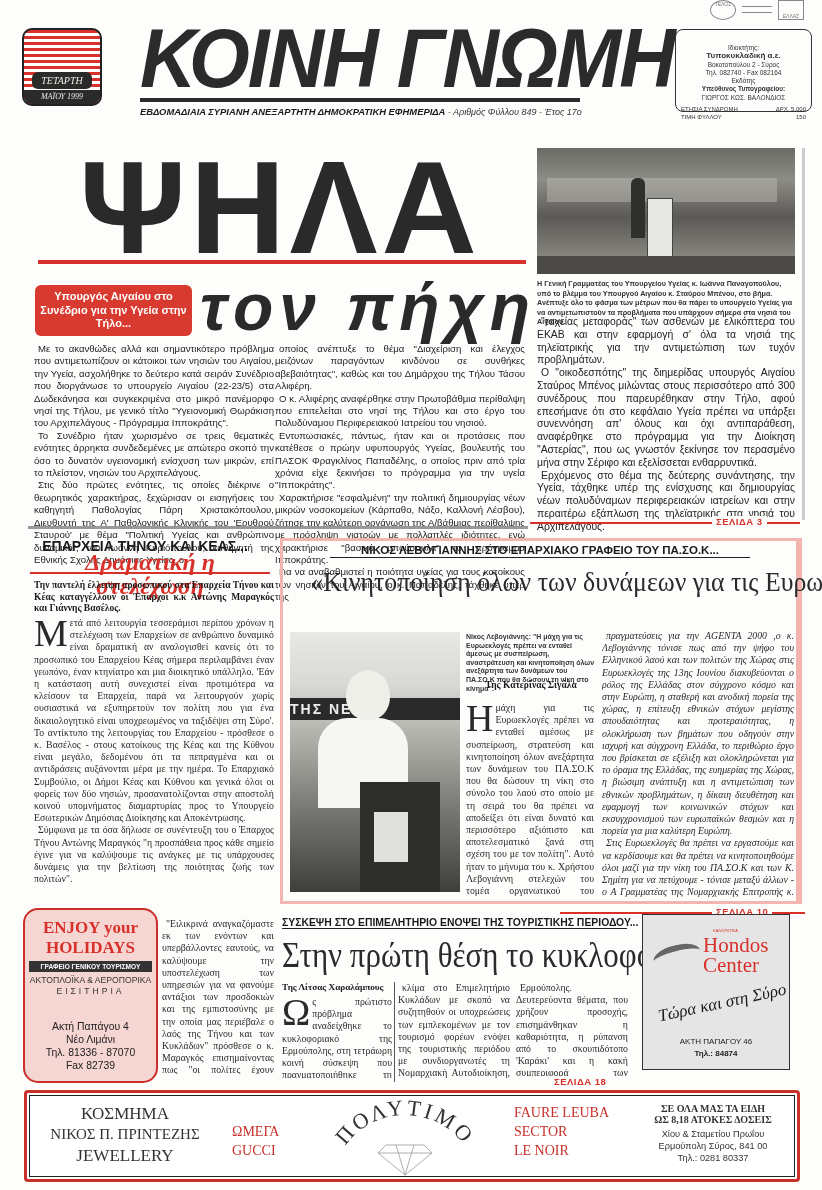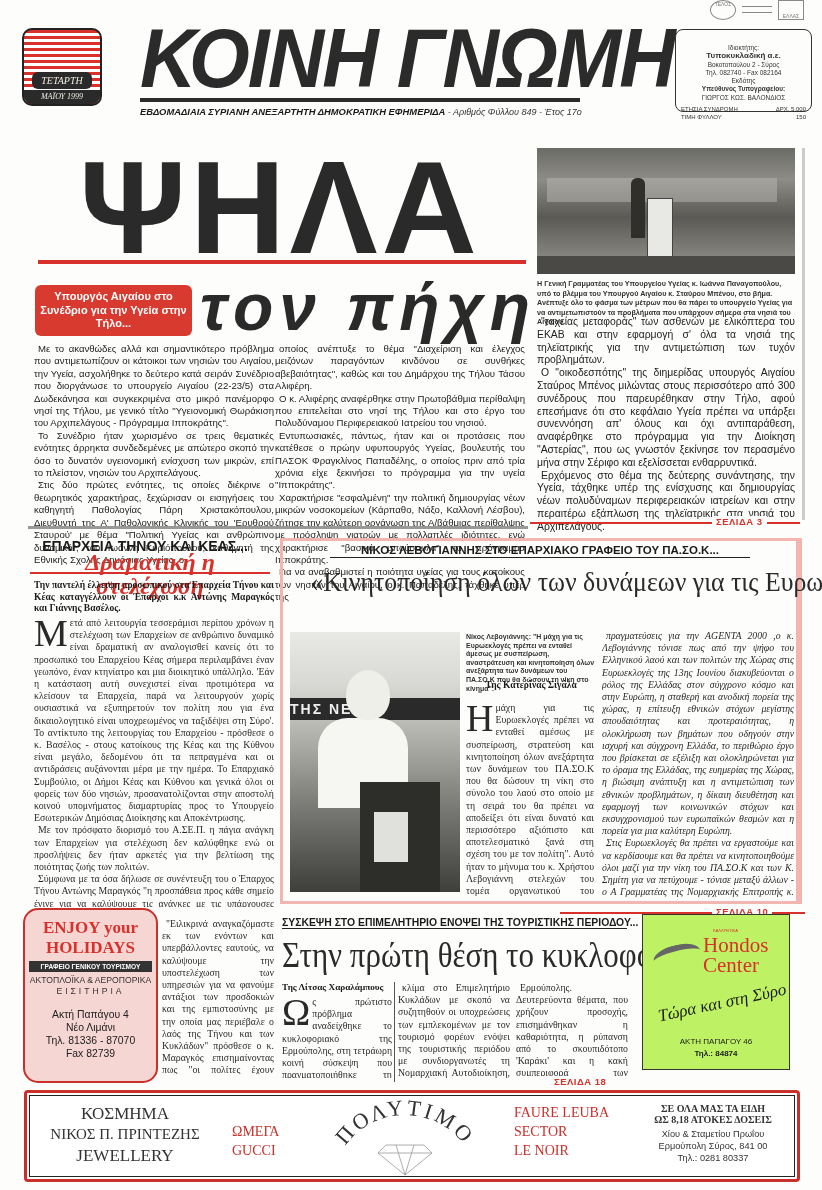--- a/index.html
+++ b/index.html
@@ -91,21 +91,21 @@
   #tour-kicker { left: 282px; top: 917px; width: 345px; font-size: 10.4px; font-weight: bold; border-bottom: 1.5px solid #222; white-space: nowrap; }
   #tour-head { left: 282px; top: 934px; width: 345px; font-family: "Liberation Serif", serif; font-size: 36px; line-height: 42px; color: #2a2a2a; white-space: nowrap; transform: scaleX(0.86); transform-origin: left; }
   #tour-byline { left: 282px; top: 982px; width: 110px; font-family: "Liberation Serif", serif; font-weight: bold; font-size: 9.2px; }
   #tour-col1 { left: 282px; top: 996px; width: 110px; }
   #tour-col2 { left: 398px; top: 982px; width: 112px; }
   #tour-col3 { left: 516px; top: 982px; width: 112px; }
   #ref-18 { left: 554px; top: 1076px; }
   .vrule { background: #555; width: 1px; }
 
   
-  #ad-hondos { left: 642px; top: 914px; width: 148px; height: 156px; border: 1.5px solid #333; background: #bef264; }
+  #ad-hondos { left: 642px; top: 914px; width: 148px; height: 156px; border: 1.5px solid #333; background: #e5e5e5; }
   #ad-hondos .brand { position:absolute; left:60px; top:20px; font-family: "Liberation Serif", serif; color: #d8312b; font-size: 21px; line-height: 20px; }
   #ad-hondos .tiny { position:absolute; left:70px; top:13px; font-size:4px; color:#d8312b; }
   #ad-hondos .swoosh { position:absolute; left:10px; top:30px; width:48px; height:22px; border-top: 6px solid #666; border-radius: 50% 50% 0 0; transform: rotate(-14deg); }
   #ad-hondos .script { position:absolute; left:14px; top:78px; font-family: "Liberation Serif", serif; font-style: italic; font-size: 17px; transform: rotate(-12deg); white-space: nowrap; }
   #ad-hondos .addr { position:absolute; left:0; right:0; top:121px; text-align:center; font-size:8px; line-height:12px; }
 
   
   #ad-jewel { left: 24px; top: 1090px; width: 776px; height: 92px; border: 3px solid #c9302a; border-radius: 4px; background: #fff; outline: 1px solid #222; outline-offset: -6px; }
   #jw-left { left: 40px; top: 1103px; width: 170px; font-family: "Liberation Serif", serif; font-size: 15px; line-height: 21px; text-align: center; color: #333; }
   #jw-brands1 { left: 232px; top: 1122px; font-family: "Liberation Serif", serif; font-size: 14px; line-height: 19px; color: #c9302a; }
@@ -187,36 +187,35 @@
 <div class="abs" id="ref-3-line"></div>
 <div class="abs page-ref" id="ref-3">ΣΕΛΙΔΑ 3</div>
 <div class="abs" id="main-bottom-rule"></div>
 <div class="abs" id="vert-rule1"></div>
 
 <div class="abs" id="tinos-kicker">ΕΠΑΡΧΕΙΑ ΤΗΝΟΥ ΚΑΙ ΚΕΑΣ...</div>
 <div class="abs" id="tinos-head">Δραματική η στελέχωση</div>
 <div class="abs" id="tinos-lead">Την παντελή έλλειψη προσωπικού στα Επαρχεία Τήνου και Κέας καταγγέλλουν οι Έπαρχοι κ.κ Αντώνης Μαραγκός και Γιάννης Βασέλος.</div>
 <div class="abs col-serif" id="tinos-body" style="height:290px;overflow:hidden;">
   <p style="text-indent:0"><span class="dropcap">Μ</span><span>ετά από λειτουργία τεσσεράμισι περίπου χρόνων η στελέχωση των Επαρχείων σε ανθρώπινο δυναμικό είναι δραματική αν αναλογισθεί κανείς ότι το προσωπικό του Επαρχείου Κέας σήμερα περιλαμβάνει έναν γεωπόνο, έναν κτηνίατρο και μια διοικητικό υπάλληλο. 'Εάν η κατάσταση αυτή συνεχιστεί είναι προτιμότερα να κλείσουν τα Επαρχεία, παρά να λειτουργούν χωρίς ουσιαστικά να εξυπηρετούν τον πολίτη που για ένα δικαιολογητικό είναι υποχρεωμένος να ταξιδέψει στη Σύρο'. Το αντίκτυπο της λειτουργίας του Επαρχείου - πρόσθεσε ο κ. Βασέλος - στους κατοίκους της Κέας και της Κύθνου είναι μεγάλο, δεδομένου ότι τα πεπραγμένα και οι αντιδράσεις αυξάνονται μέρα με την ημέρα. Το Επαρχιακό Συμβούλιο, οι Δήμοι Κέας και Κύθνου και γενικά όλοι οι φορείς των δύο νησιών, προσανατολίζονται στην αποστολή κοινού υπομνήματος διαμαρτυρίας προς το Υπουργείο Εσωτερικών Δημόσιας Διοίκησης και Αποκέντρωσης.</span></p>
-  <p>Με τον πρόσφατο διορισμό του Α.ΣΕ.Π. η πάγια ανάγκη των Επαρχείων για στελέχωση δεν καλύφθηκε ενώ οι προσλήψεις δεν ήταν αρκετές για την βελτίωση της ποιότητας ζωής των πολιτών.</p>
   <p>Σύμφωνα με τα όσα δήλωσε σε συνέντευξη του ο Έπαρχος Τήνου Αντώνης Μαραγκός "η προσπάθεια προς κάθε σημείο έγινε για να καλύψουμε τις ανάγκες με τις υπάρχουσες δυνάμεις για την βελτίωση της ποιότητας ζωής των πολιτών".</p>
 
 </div>
 <div class="abs col-serif" id="tinos-body2" style="height:156px;overflow:hidden;">
   <p>"Ειλικρινά αναγκαζόμαστε εκ των ενόντων και υπερβάλλοντες εαυτούς, να καλύψουμε την υποστελέχωση των υπηρεσιών για να φανούμε αντάξιοι των προσδοκιών και της εμπιστοσύνης με την οποία μας περιέβαλε ο λαός της Τήνου και των Κυκλάδων" πρόσθεσε ο κ. Μαραγκός επισημαίνοντας πως "οι πολίτες έχουν κατανοήσει τα προβλήματα και τις γενικές δυσκολίες και ότι</p>
 </div>
 <div class="abs page-ref" id="ref-14">ΣΕΛΙΔΑ 14</div>
 
 <div class="abs" id="ad-holidays">
   <div class="big" style="margin-top:8px;">ENJOY your</div>
   <div class="big">HOLIDAYS</div>
   <div class="band">ΓΡΑΦΕΙΟ ΓΕΝΙΚΟΥ ΤΟΥΡΙΣΜΟΥ</div>
   <div class="small">ΑΚΤΟΠΛΟΪΚΑ &amp; ΑΕΡΟΠΟΡΙΚΑ</div>
   <div class="small" style="letter-spacing:3px;">ΕΙΣΙΤΗΡΙΑ</div>
-  <div class="addr" style="margin-top:12px;">Ακτή Παπάγου 4</div>
+  <div class="addr" style="margin-top:24px;">Ακτή Παπάγου 4</div>
   <div class="addr">Νέο Λιμάνι</div>
   <div class="addr">Τηλ. 81336 - 87070</div>
   <div class="addr">Fax 82739</div>
 </div>
 
 <div class="abs" id="lev-frame"></div>
 <div class="abs" id="lev-kicker">ΝΙΚΟΣ ΛΕΒΟΓΙΑΝΝΗΣ ΣΤΟ ΕΠΑΡΧΙΑΚΟ ΓΡΑΦΕΙΟ ΤΟΥ ΠΑ.ΣΟ.Κ...</div>
 <div class="abs" id="lev-head">«Κινητοποίηση όλων των δυνάμεων για τις Ευρωεκλογές»</div>
 <div class="abs" id="photo2">
   <div class="p-banner">ΤΗΣ    ΝΕΡΙΟ</div>

